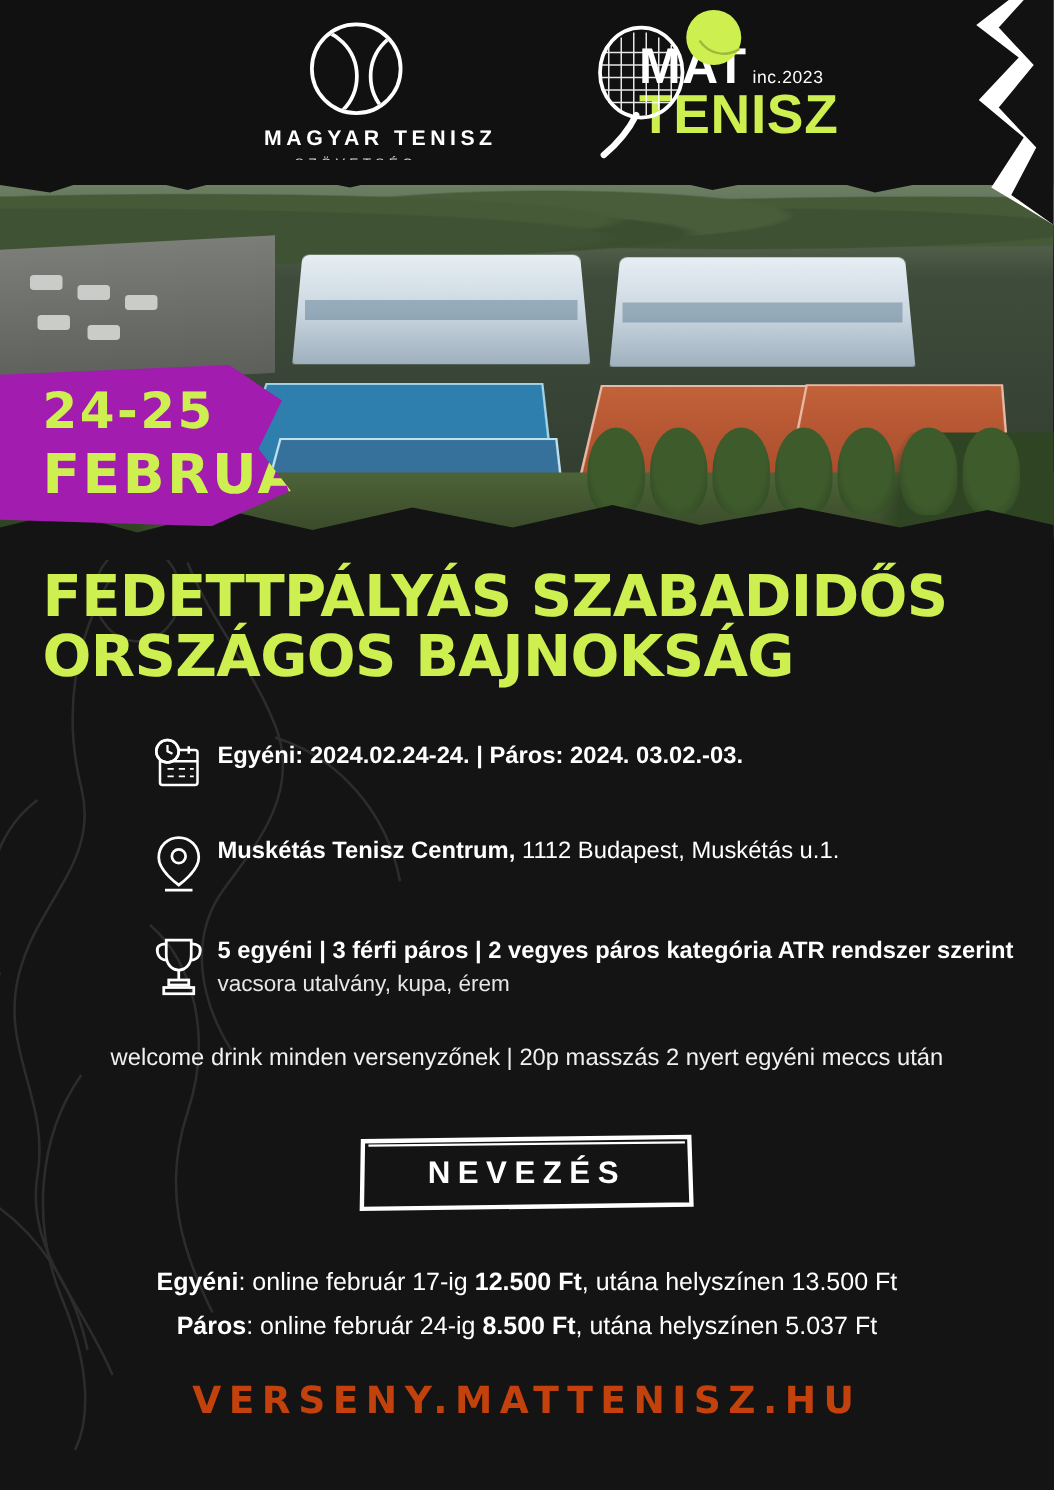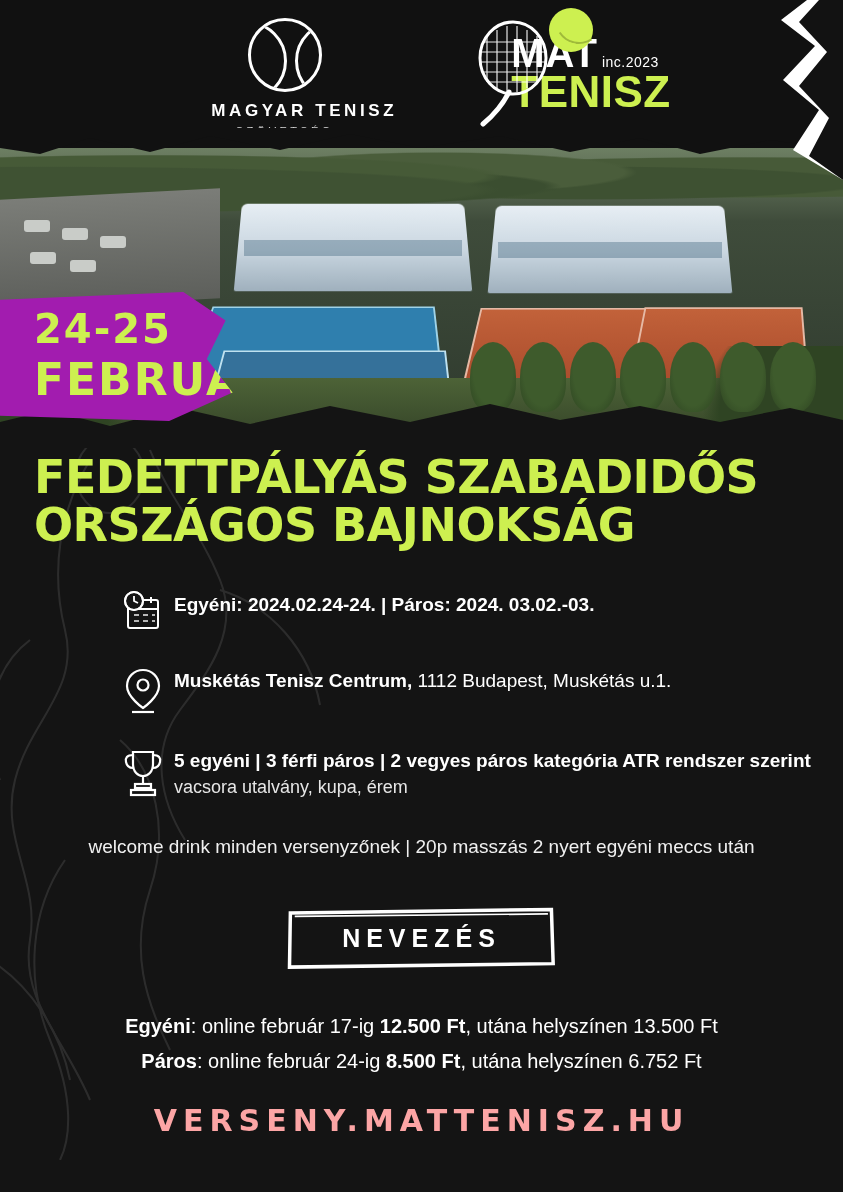--- a/index.html
+++ b/index.html
@@ -307,21 +307,21 @@
     color: #ffffff;
   }
   .prices .p {
     font-size: 20px;
     margin-bottom: 12px;
   }
   .prices .p b { font-weight: bold; }
 
   .url {
     text-align: center;
-    color: #fca5a5;
+    color: #c2410c;
     font-size: 30px;
     font-weight: bold;
     letter-spacing: 6px;
     margin-top: 30px;
     font-family: "DejaVu Sans", sans-serif;
   }
 </style>
 </head>
 <body>
 
@@ -504,20 +504,20 @@
         </svg>
         <span>NEVEZÉS</span>
       </div>
     </div>
 
     <div class="prices">
       <div class="p">
         <b>Egyéni</b><span>: online február 17-ig </span><b>12.500 Ft</b><span>, utána helyszínen 13.500 Ft</span>
       </div>
       <div class="p">
-        <b>Páros</b><span>: online február 24-ig </span><b>8.500 Ft</b><span>, utána helyszínen 6.752 Ft</span>
+        <b>Páros</b><span>: online február 24-ig </span><b>8.500 Ft</b><span>, utána helyszínen 5.037 Ft</span>
       </div>
     </div>
 
     <div class="url">VERSENY.MATTENISZ.HU</div>
 
   </div>
 </div>
 
 </body></html>

